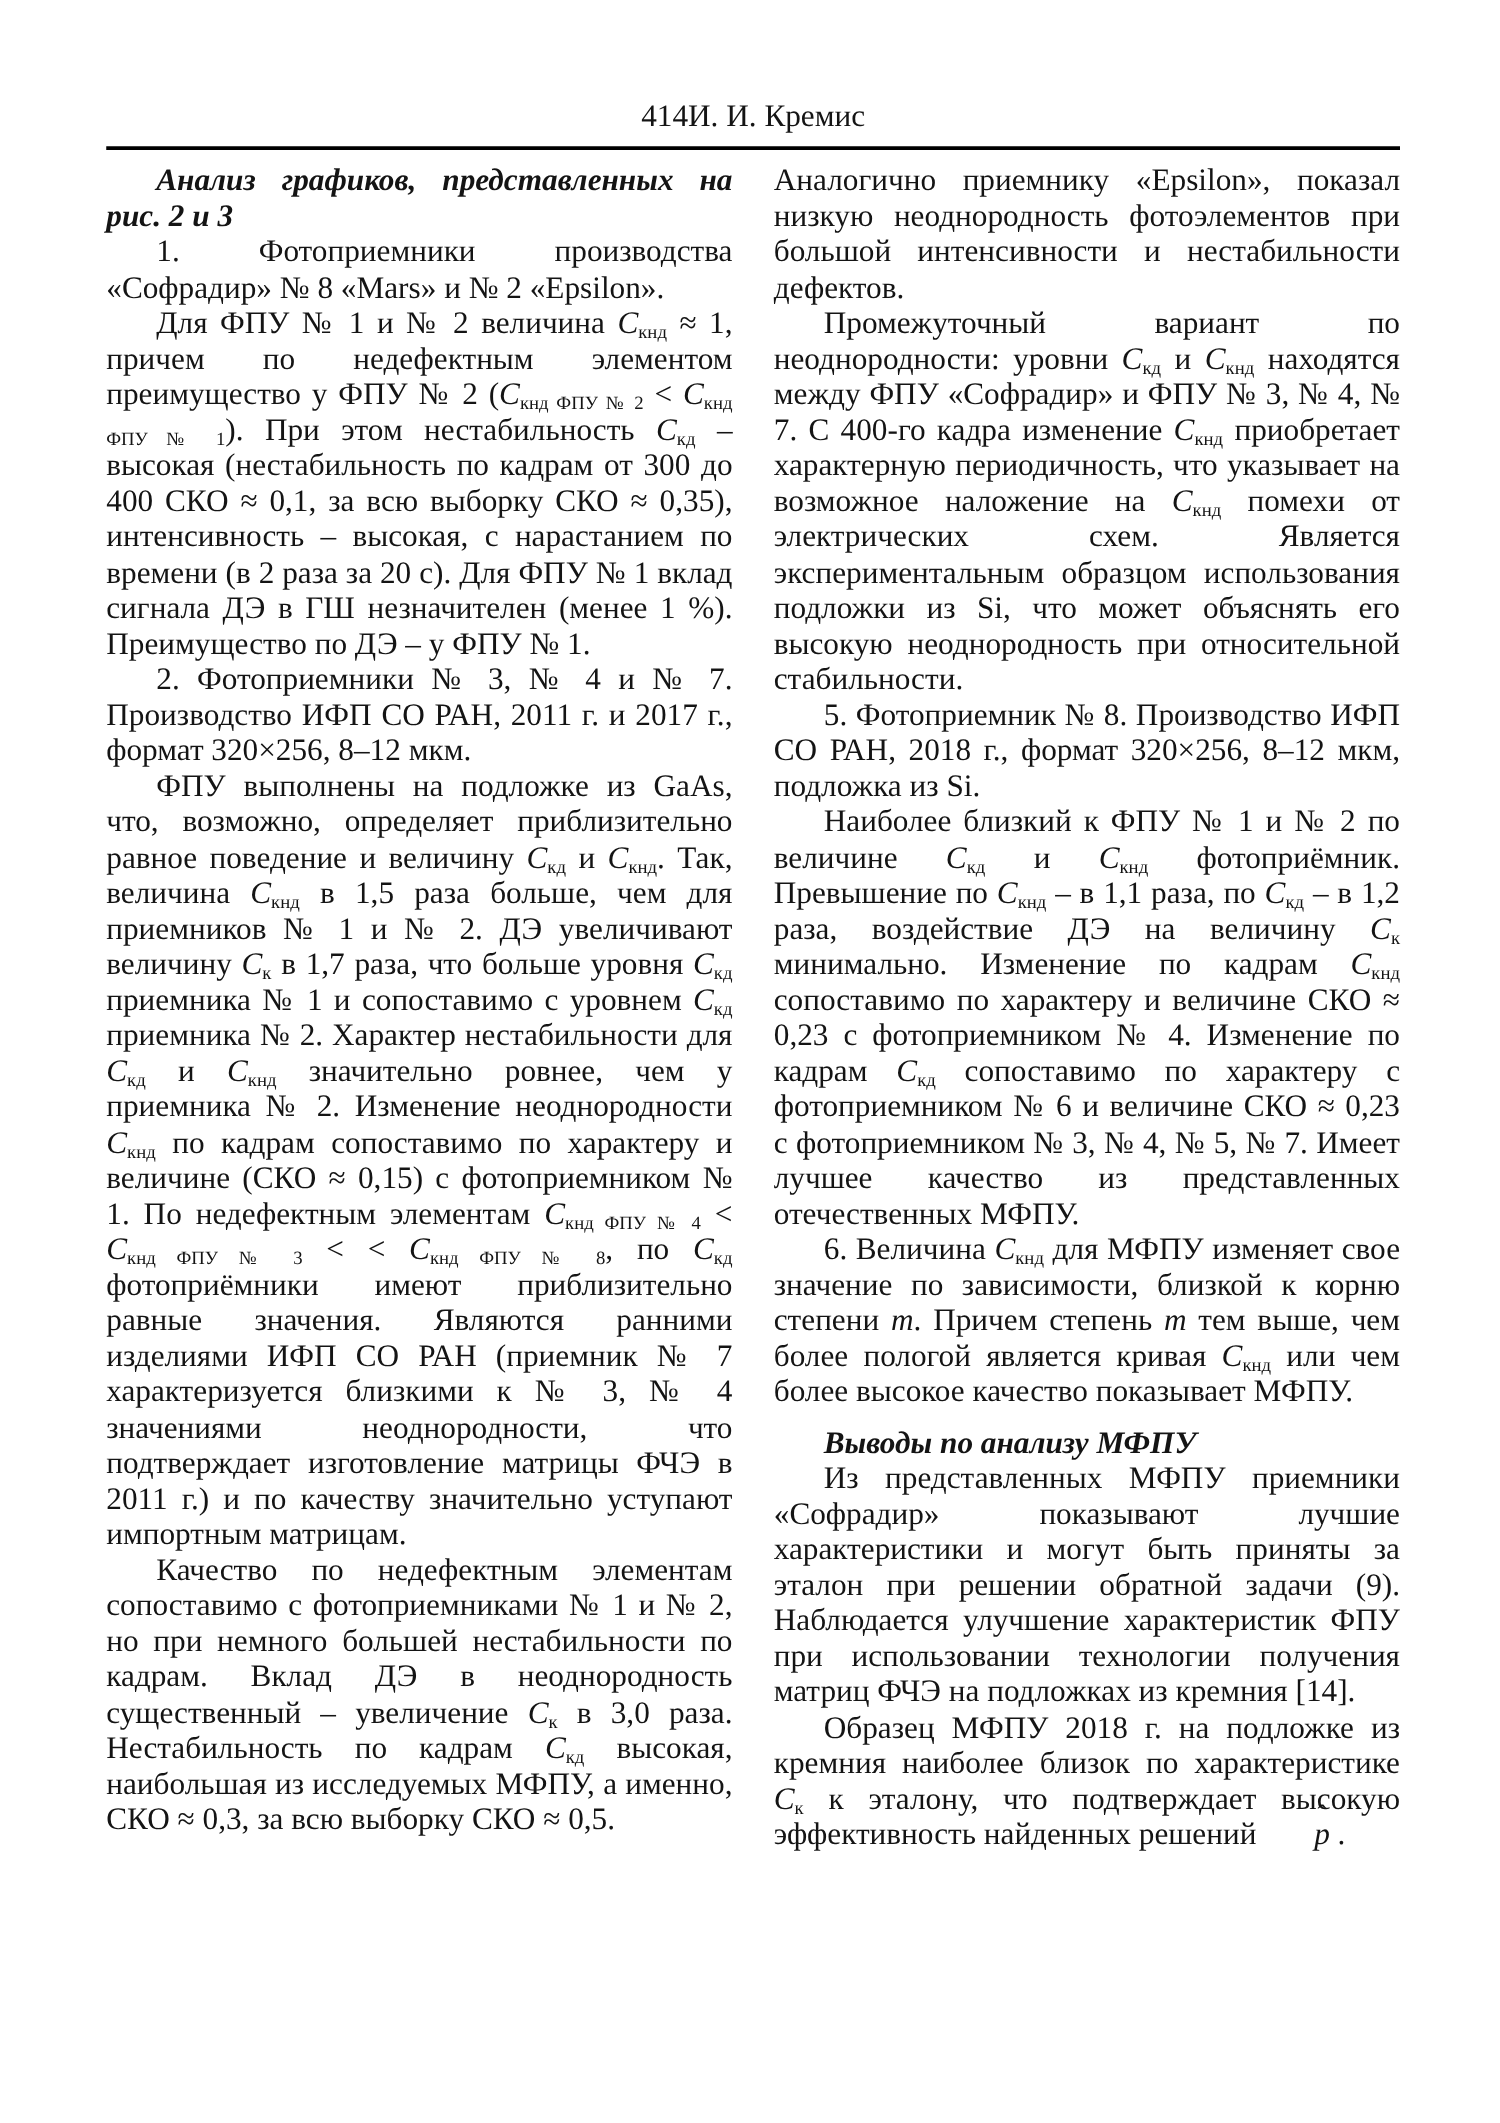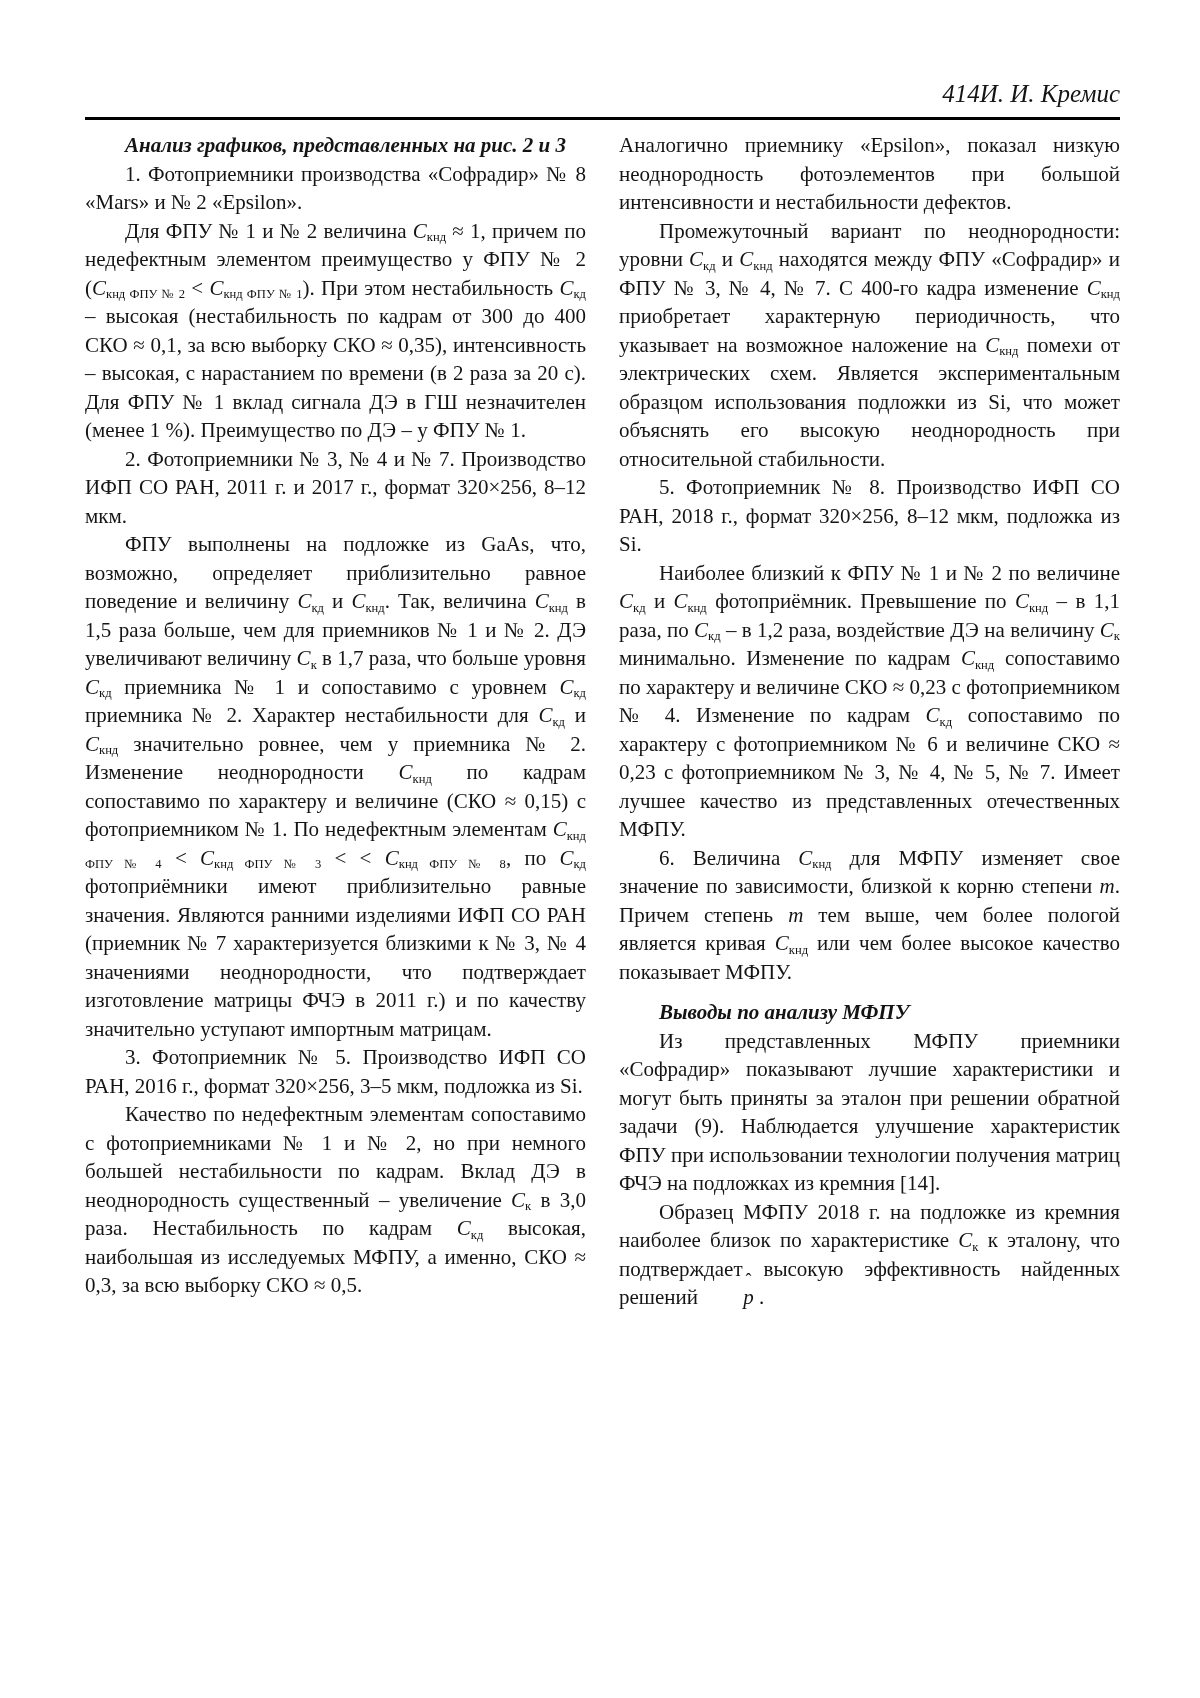--- a/index.html
+++ b/index.html
@@ -12,39 +12,38 @@
     overflow: hidden;
   }
   .page {
     box-sizing: border-box;
     width: 1200px;
     height: 1698px;
     padding: 80px 80px 0 85px;
   }
   .header-row {
     display: flex;
-    justify-content: flex-end;
+    justify-content: center;
     align-items: baseline;
-    font-style: italic;
     font-size: 25px;
     line-height: 28px;
   }
   .rule {
     border-top: 3px solid #000;
     margin-top: 9px;
   }
   .content {
     display: flex;
     gap: 33px;
     margin-top: 11px;
   }
   .col {
     width: 501px;
     text-align: justify;
-    font-size: 21px;
+    font-size: 25px;
     line-height: 28.5px;
   }
   .col p { margin: 0; text-indent: 40px; }
   .col p.noindent { text-indent: 0; }
   .col p.heading { font-weight: bold; font-style: italic; }
   .col p.space-before { margin-top: 12px; }
   sub {
     font-size: 0.6em;
     line-height: 0;
     vertical-align: baseline;
@@ -72,21 +71,20 @@
     <span>И. И. Кремис</span>
   </div>
   <div class="rule"></div>
   <div class="content">
     <div class="col">
         <p class="heading">Анализ графиков, представленных на рис. 2 и 3</p>
         <p class="">1. Фотоприемники производства «Софрадир» № 8 «Mars» и № 2 «Epsilon».</p>
         <p class="">Для ФПУ № 1 и № 2 величина <i>C</i><sub>кнд</sub> ≈ 1, причем по недефектным элементом преимущество у ФПУ № 2 (<i>C</i><sub>кнд ФПУ № 2</sub> &lt; <i>C</i><sub>кнд ФПУ № 1</sub>). При этом нестабильность <i>C</i><sub>кд</sub> – высокая (нестабильность по кадрам от 300 до 400 СКО ≈ 0,1, за всю выборку СКО ≈ 0,35), интенсивность – высокая, с нарастанием по времени (в 2 раза за 20 с). Для ФПУ № 1 вклад сигнала ДЭ в ГШ незначителен (менее 1 %). Преимущество по ДЭ – у ФПУ № 1.</p>
         <p class="">2. Фотоприемники № 3, № 4 и № 7. Производство ИФП СО РАН, 2011 г. и 2017 г., формат 320×256, 8–12 мкм.</p>
         <p class="">ФПУ выполнены на подложке из GaAs, что, возможно, определяет приблизительно равное поведение и величину <i>C</i><sub>кд</sub> и <i>C</i><sub>кнд</sub>. Так, величина <i>C</i><sub>кнд</sub> в 1,5 раза больше, чем для приемников № 1 и № 2. ДЭ увеличивают величину <i>C</i><sub>к</sub> в 1,7 раза, что больше уровня <i>C</i><sub>кд</sub> приемника № 1 и сопоставимо с уровнем <i>C</i><sub>кд</sub> приемника № 2. Характер нестабильности для <i>C</i><sub>кд</sub> и <i>C</i><sub>кнд</sub> значительно ровнее, чем у приемника № 2. Изменение неоднородности <i>C</i><sub>кнд</sub> по кадрам сопоставимо по характеру и величине (СКО ≈ 0,15) с фотоприемником № 1. По недефектным элементам <i>C</i><sub>кнд ФПУ № 4</sub> &lt; <i>C</i><sub>кнд ФПУ № 3</sub> &lt; &lt; <i>C</i><sub>кнд ФПУ № 8</sub>, по <i>C</i><sub>кд</sub> фотоприёмники имеют приблизительно равные значения. Являются ранними изделиями ИФП СО РАН (приемник № 7 характеризуется близкими к № 3, № 4 значениями неоднородности, что подтверждает изготовление матрицы ФЧЭ в 2011 г.) и по качеству значительно уступают импортным матрицам.</p>
-        <p class="">3. Фотоприемник № 5. Производство ИФП СО РАН, 2016 г., формат 320×256, 3–5 мкм, подложка из Si.</p>
         <p class="">Качество по недефектным элементам сопоставимо с фотоприемниками № 1 и № 2, но при немного большей нестабильности по кадрам. Вклад ДЭ в неоднородность существенный – увеличение <i>C</i><sub>к</sub> в 3,0 раза. Нестабильность по кадрам <i>C</i><sub>кд</sub> высокая, наибольшая из исследуемых МФПУ, а именно, СКО ≈ 0,3, за всю выборку СКО ≈ 0,5.</p>
       </div>
     <div class="col">
         <p class=" noindent">Аналогично приемнику «Epsilon», показал низкую неоднородность фотоэлементов при большой интенсивности и нестабильности дефектов.</p>
         <p class="">Промежуточный вариант по неоднородности: уровни <i>C</i><sub>кд</sub> и <i>C</i><sub>кнд</sub> находятся между ФПУ «Софрадир» и ФПУ № 3, № 4, № 7. С 400-го кадра изменение <i>C</i><sub>кнд</sub> приобретает характерную периодичность, что указывает на возможное наложение на <i>C</i><sub>кнд</sub> помехи от электрических схем. Является экспериментальным образцом использования подложки из Si, что может объяснять его высокую неоднородность при относительной стабильности.</p>
         <p class="">5. Фотоприемник № 8. Производство ИФП СО РАН, 2018 г., формат 320×256, 8–12 мкм, подложка из Si.</p>
         <p class="">Наиболее близкий к ФПУ № 1 и № 2 по величине <i>C</i><sub>кд</sub> и <i>C</i><sub>кнд</sub> фотоприёмник. Превышение по <i>C</i><sub>кнд</sub> – в 1,1 раза, по <i>C</i><sub>кд</sub> – в 1,2 раза, воздействие ДЭ на величину <i>C</i><sub>к</sub> минимально. Изменение по кадрам <i>C</i><sub>кнд</sub> сопоставимо по характеру и величине СКО ≈ 0,23 с фотоприемником № 4. Изменение по кадрам <i>C</i><sub>кд</sub> сопоставимо по характеру с фотоприемником № 6 и величине СКО ≈ 0,23 с фотоприемником № 3, № 4, № 5, № 7. Имеет лучшее качество из представленных отечественных МФПУ.</p>
         <p class="">6. Величина <i>C</i><sub>кнд</sub> для МФПУ изменяет свое значение по зависимости, близкой к корню степени <i>m</i>. Причем степень <i>m</i> тем выше, чем более пологой является кривая <i>C</i><sub>кнд</sub> или чем более высокое качество показывает МФПУ.</p>
         <p class="heading space-before">Выводы по анализу МФПУ</p>
         <p class="">Из представленных МФПУ приемники «Софрадир» показывают лучшие характеристики и могут быть приняты за эталон при решении обратной задачи (9). Наблюдается улучшение характеристик ФПУ при использовании технологии получения матриц ФЧЭ на подложках из кремния [14].</p>

